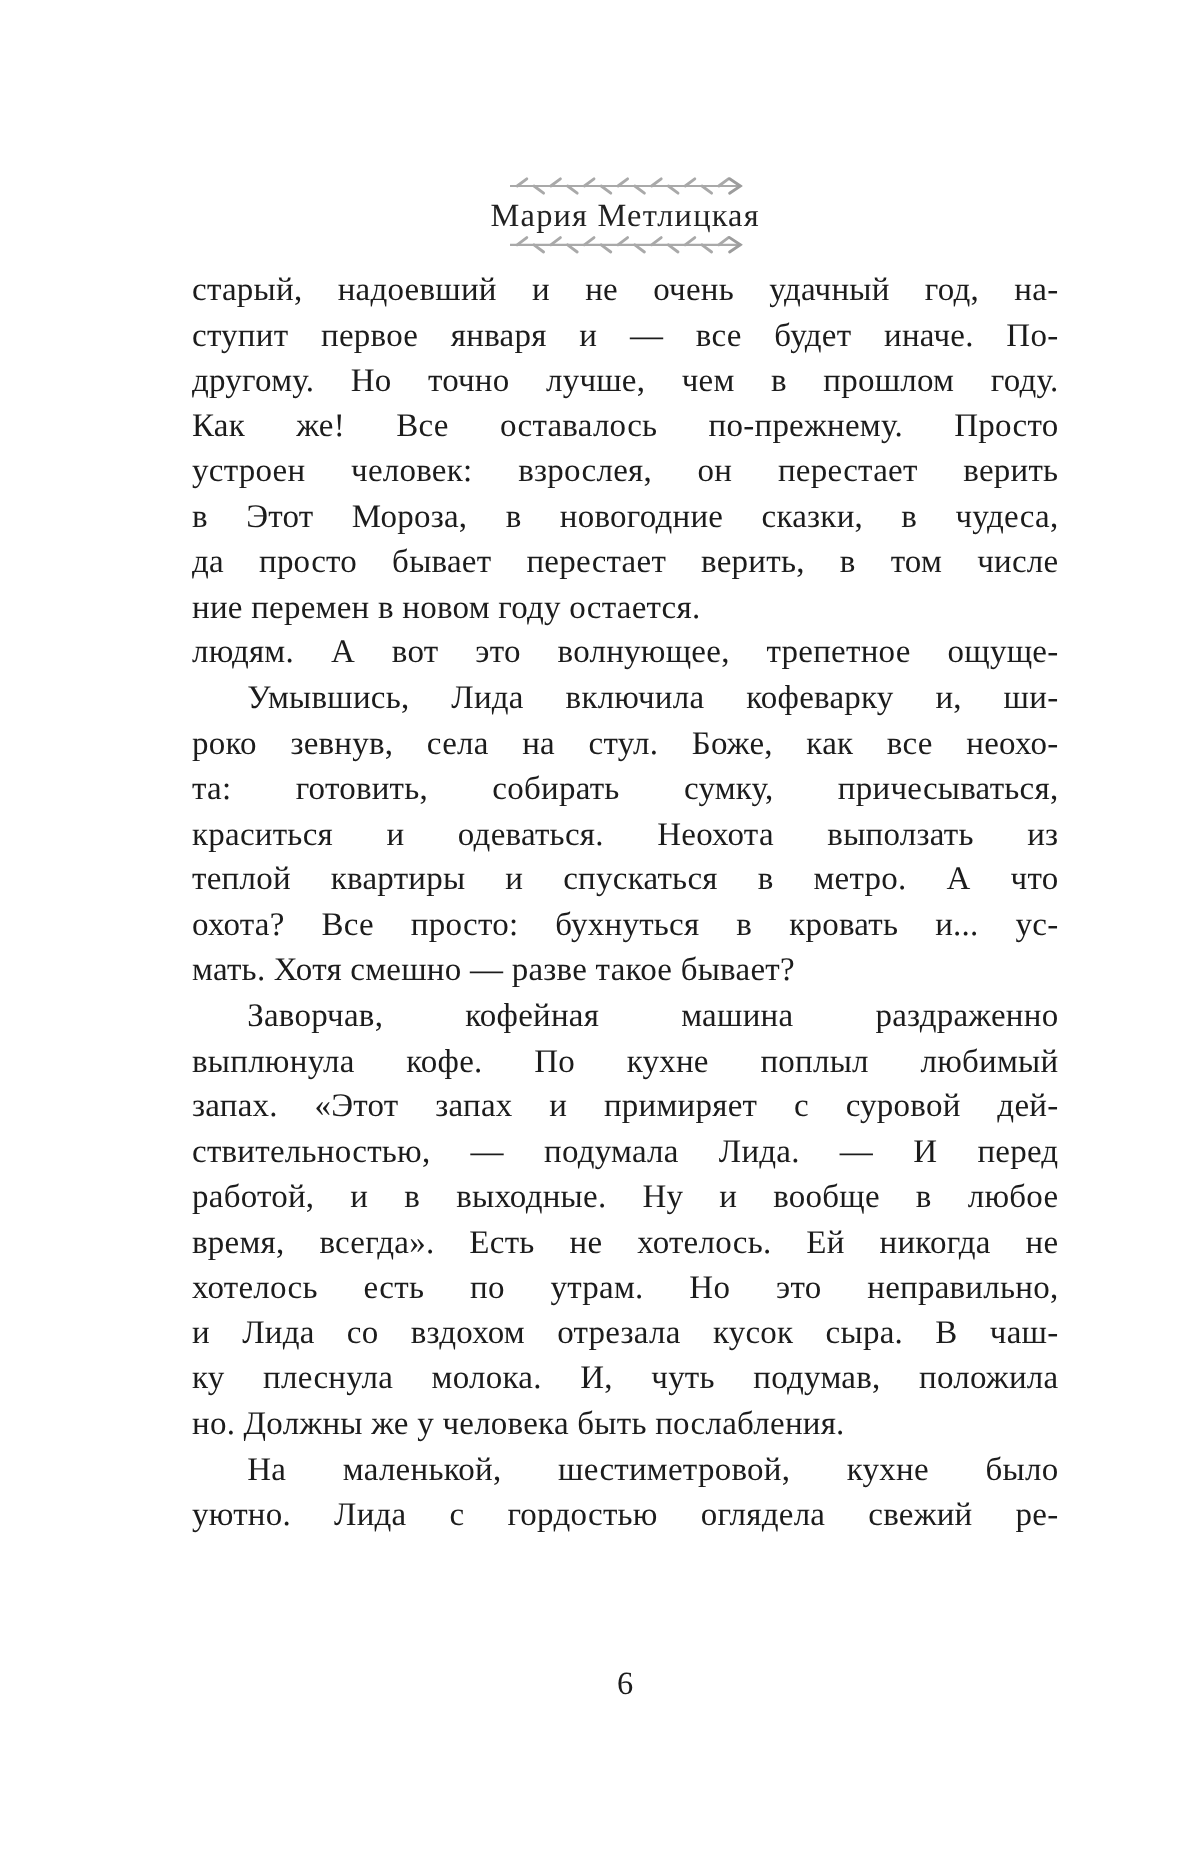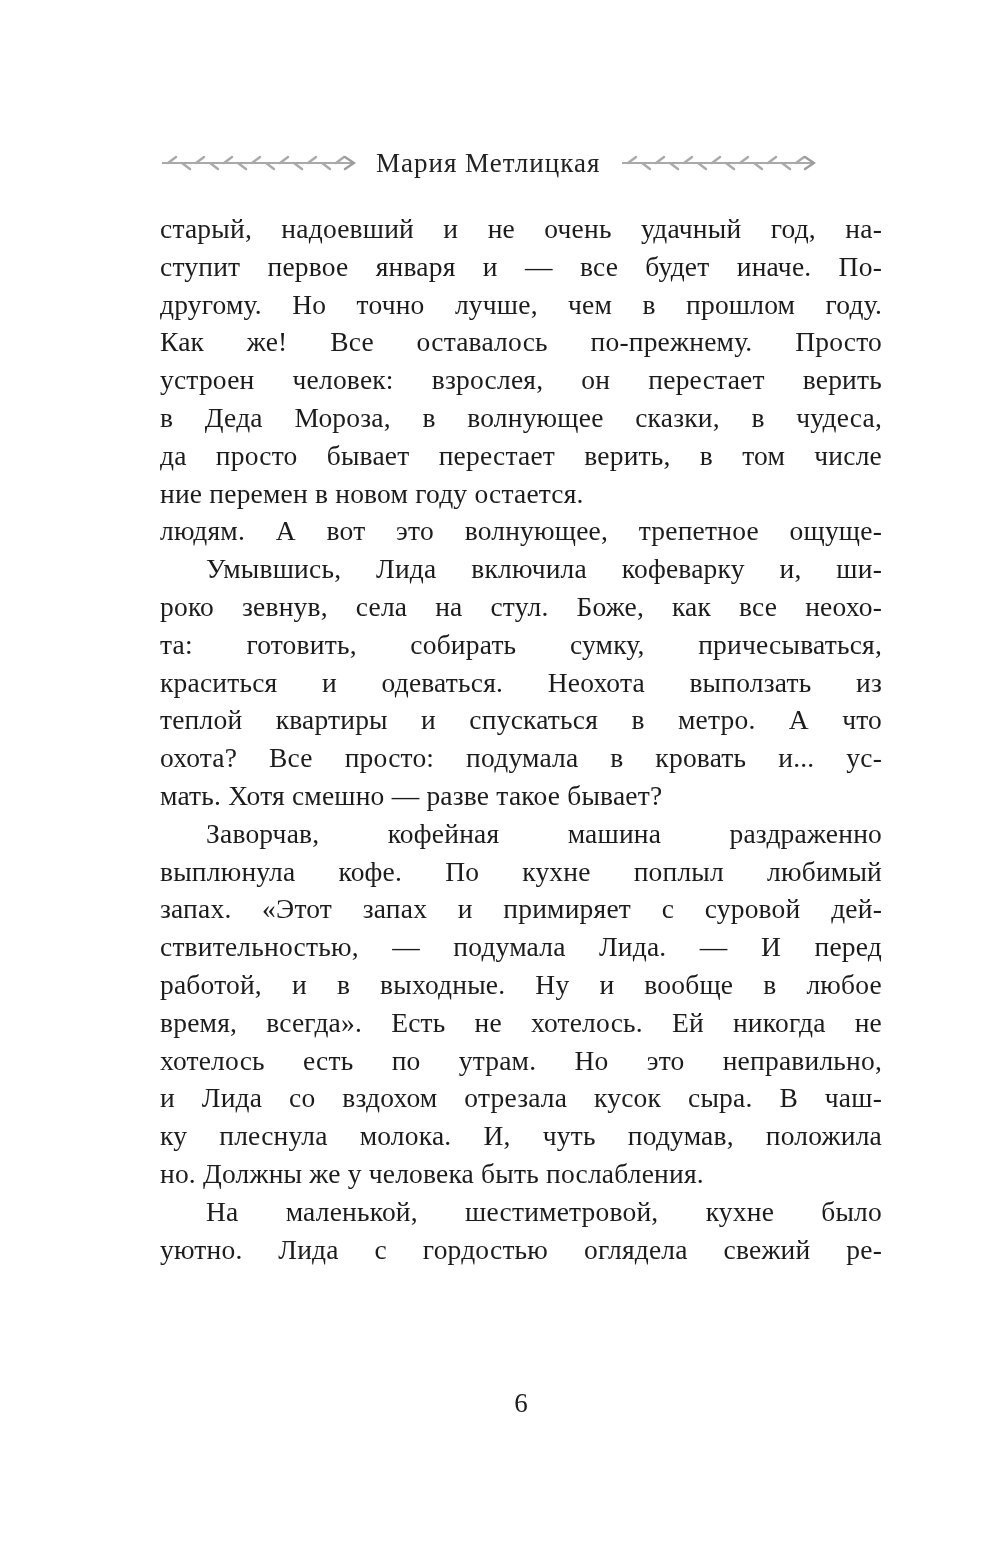--- a/index.html
+++ b/index.html
@@ -19,37 +19,38 @@
   .content {
     position: absolute;
     left: 160px;
     top: 146px;
     width: 722px;
   }
   .header {
     display: flex;
     align-items: center;
     height: 34px;
+    flex-direction: column;
   }
   .header .author {
     font-size: 27px;
     letter-spacing: 1px;
     color: #222222;
     white-space: nowrap;
     padding: 0 20px;
     text-align: center;
     flex: 0 0 auto;
   }
   .ornament {
     flex: 0 0 auto;
     height: 18px;
     line-height: 0;
   }
   .body-text {
-    margin-top: 30px;
+    margin-top: 42px;
     font-size: 27.5px;
     line-height: 37.8px;
     letter-spacing: 0.2px;
   }
   .paragraph {
     margin: 0;
   }
   .line {
     text-align: justify;
     text-align-last: justify;
@@ -97,32 +98,32 @@
       </span>
     </div>
 
     <div class="body-text">
         <div class="paragraph">
           <div class="line">старый, надоевший и не очень удачный год, на-</div>
           <div class="line">ступит первое января и — все будет иначе. По-</div>
           <div class="line">другому. Но точно лучше, чем в прошлом году.</div>
           <div class="line">Как же! Все оставалось по-прежнему. Просто</div>
           <div class="line">устроен человек: взрослея, он перестает верить</div>
-          <div class="line">в Деда Мороза, в волнующее сказки, в чудеса,</div>
+          <div class="line">в Этот Мороза, в новогодние сказки, в чудеса,</div>
           <div class="line">да просто бывает перестает верить, в том числе</div>
           <div class="line lastline">ние перемен в новом году остается.</div>
           <div class="line">людям. А вот это волнующее, трепетное ощуще-</div>
         </div>
         <div class="paragraph">
           <div class="line firstline">Умывшись, Лида включила кофеварку и, ши-</div>
           <div class="line">роко зевнув, села на стул. Боже, как все неохо-</div>
           <div class="line">та: готовить, собирать сумку, причесываться,</div>
           <div class="line">краситься и одеваться. Неохота выползать из</div>
           <div class="line">теплой квартиры и спускаться в метро. А что</div>
-          <div class="line">охота? Все просто: подумала в кровать и... ус-</div>
+          <div class="line">охота? Все просто: бухнуться в кровать и... ус-</div>
           <div class="line lastline">мать. Хотя смешно — разве такое бывает?</div>
         </div>
         <div class="paragraph">
           <div class="line firstline">Заворчав, кофейная машина раздраженно</div>
           <div class="line">выплюнула кофе. По кухне поплыл любимый</div>
           <div class="line">запах. «Этот запах и примиряет с суровой дей-</div>
           <div class="line">ствительностью, — подумала Лида. — И перед</div>
           <div class="line">работой, и в выходные. Ну и вообще в любое</div>
           <div class="line">время, всегда». Есть не хотелось. Ей никогда не</div>
           <div class="line">хотелось есть по утрам. Но это неправильно,</div>

